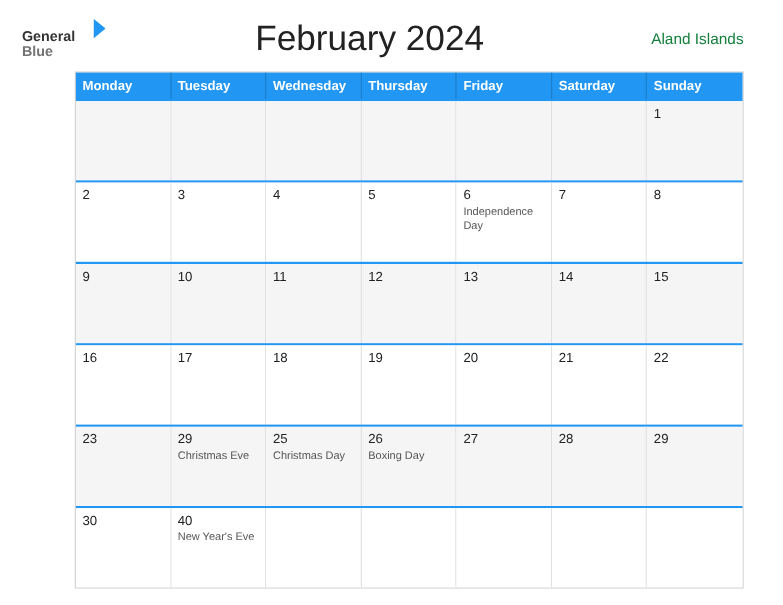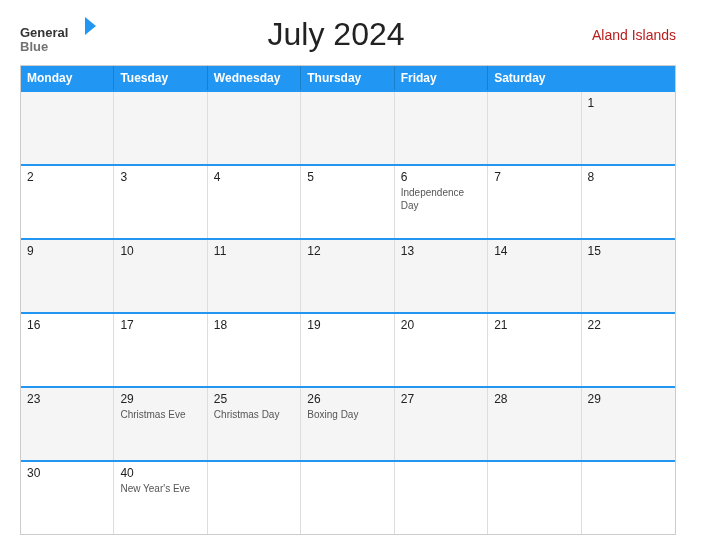--- a/index.html
+++ b/index.html
@@ -45,29 +45,30 @@
     }
     .month-title {
       font-size: 32px;
       font-weight: normal;
       color: #222;
       text-align: center;
       flex: 1;
     }
     .region-label {
       font-size: 14px;
-      color: #b91c1c;
+      color: #15803d;
       text-align: right;
       min-width: 100px;
     }
     .calendar {
       flex: 1;
       display: flex;
       flex-direction: column;
       border: 1px solid #ccc;
+      margin-left: 48px;
     }
     .cal-header-row {
       display: grid;
       grid-template-columns: repeat(7, 1fr);
       background: #2196F3;
     }
     .cal-header-cell {
       color: #fff;
       font-size: 12px;
       font-weight: bold;
@@ -130,33 +131,34 @@
         <svg class="logo-flag" viewBox="0 0 22 22">
 
           <polygon points="11,2 22,11 11,20" fill="#2196F3"></polygon>
 
           <rect x="0" y="2" width="11" height="18" fill="#fff"></rect>
 
         </svg>
         <br><span class="logo-blue">Blue</span>
       </div>
     </div>
-    <div class="month-title">July 2024</div>
+    <div class="month-title">February 2024</div>
     <div class="region-label">Aland Islands</div>
   </div>
 
   <div class="calendar">
     <div class="cal-header-row">
 
     <div class="cal-header-cell">Monday</div>
         <div class="cal-header-cell">Tuesday</div>
         <div class="cal-header-cell">Wednesday</div>
         <div class="cal-header-cell">Thursday</div>
         <div class="cal-header-cell">Friday</div>
         <div class="cal-header-cell">Saturday</div>
+        <div class="cal-header-cell">Sunday</div>
       </div>
     <div class="cal-body">
 
     <div class="cal-week">
           <div class="cal-cell"></div>
           <div class="cal-cell"></div>
           <div class="cal-cell"></div>
           <div class="cal-cell"></div>
           <div class="cal-cell"></div>
           <div class="cal-cell"></div>

